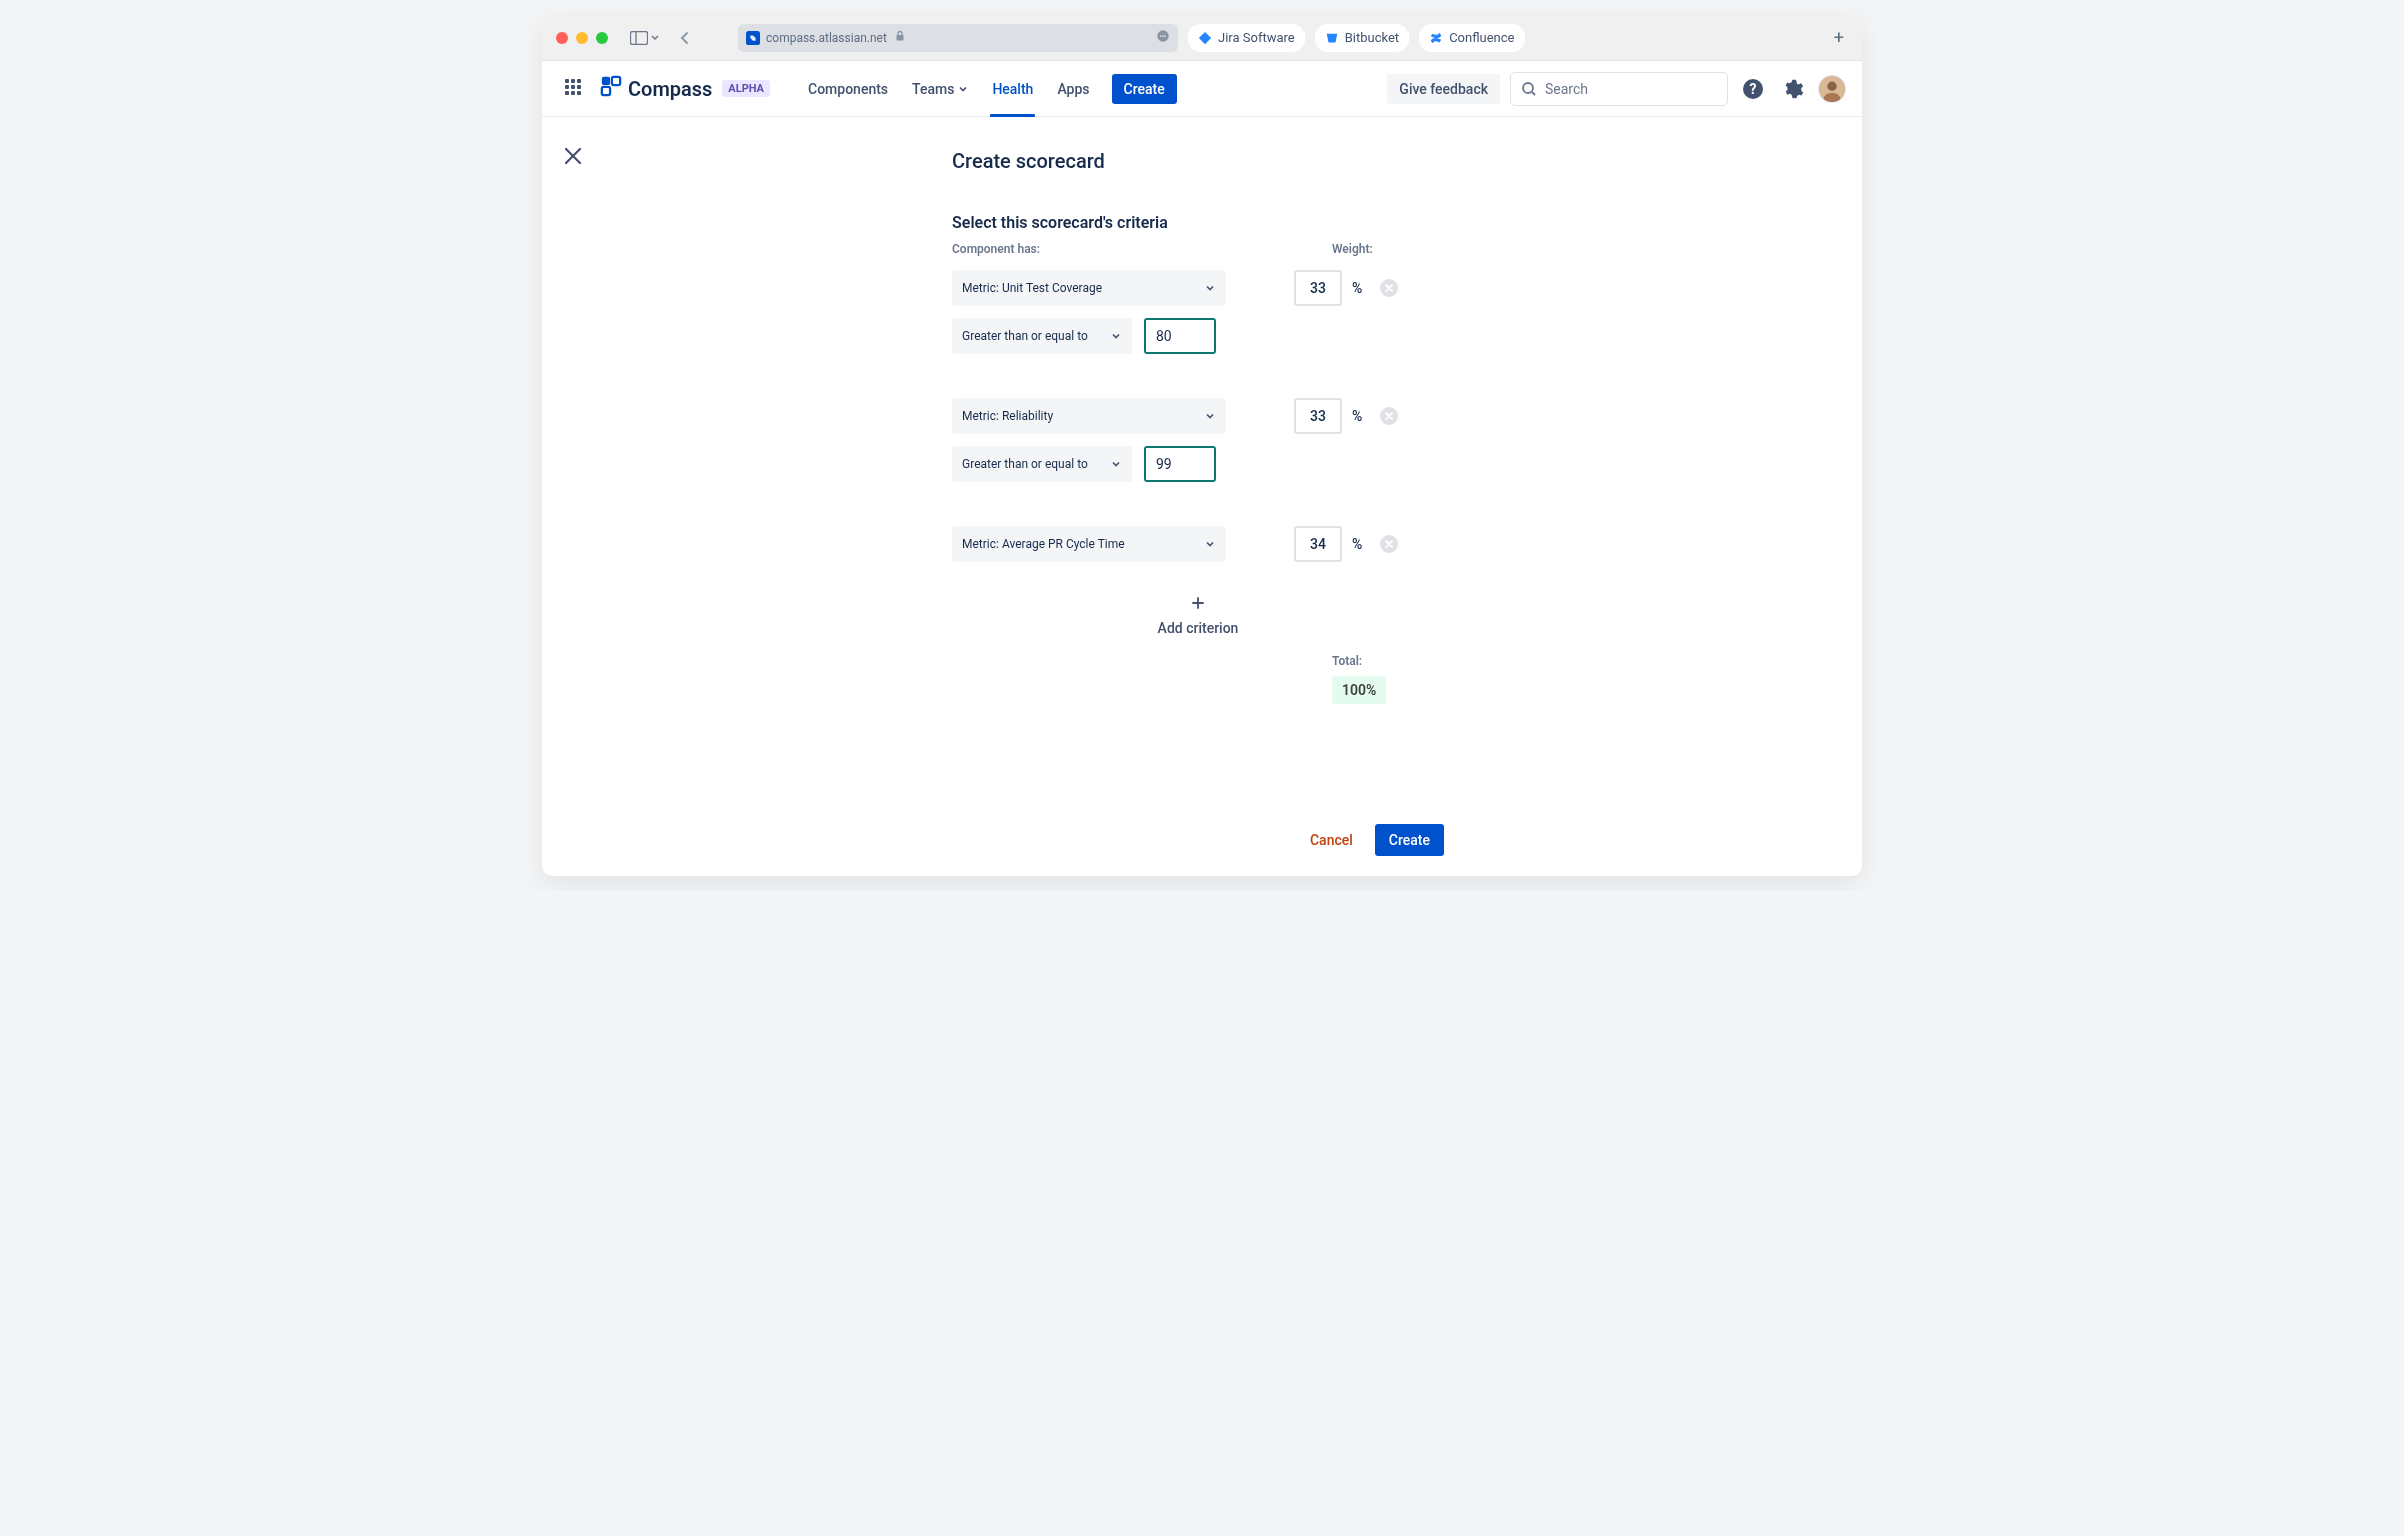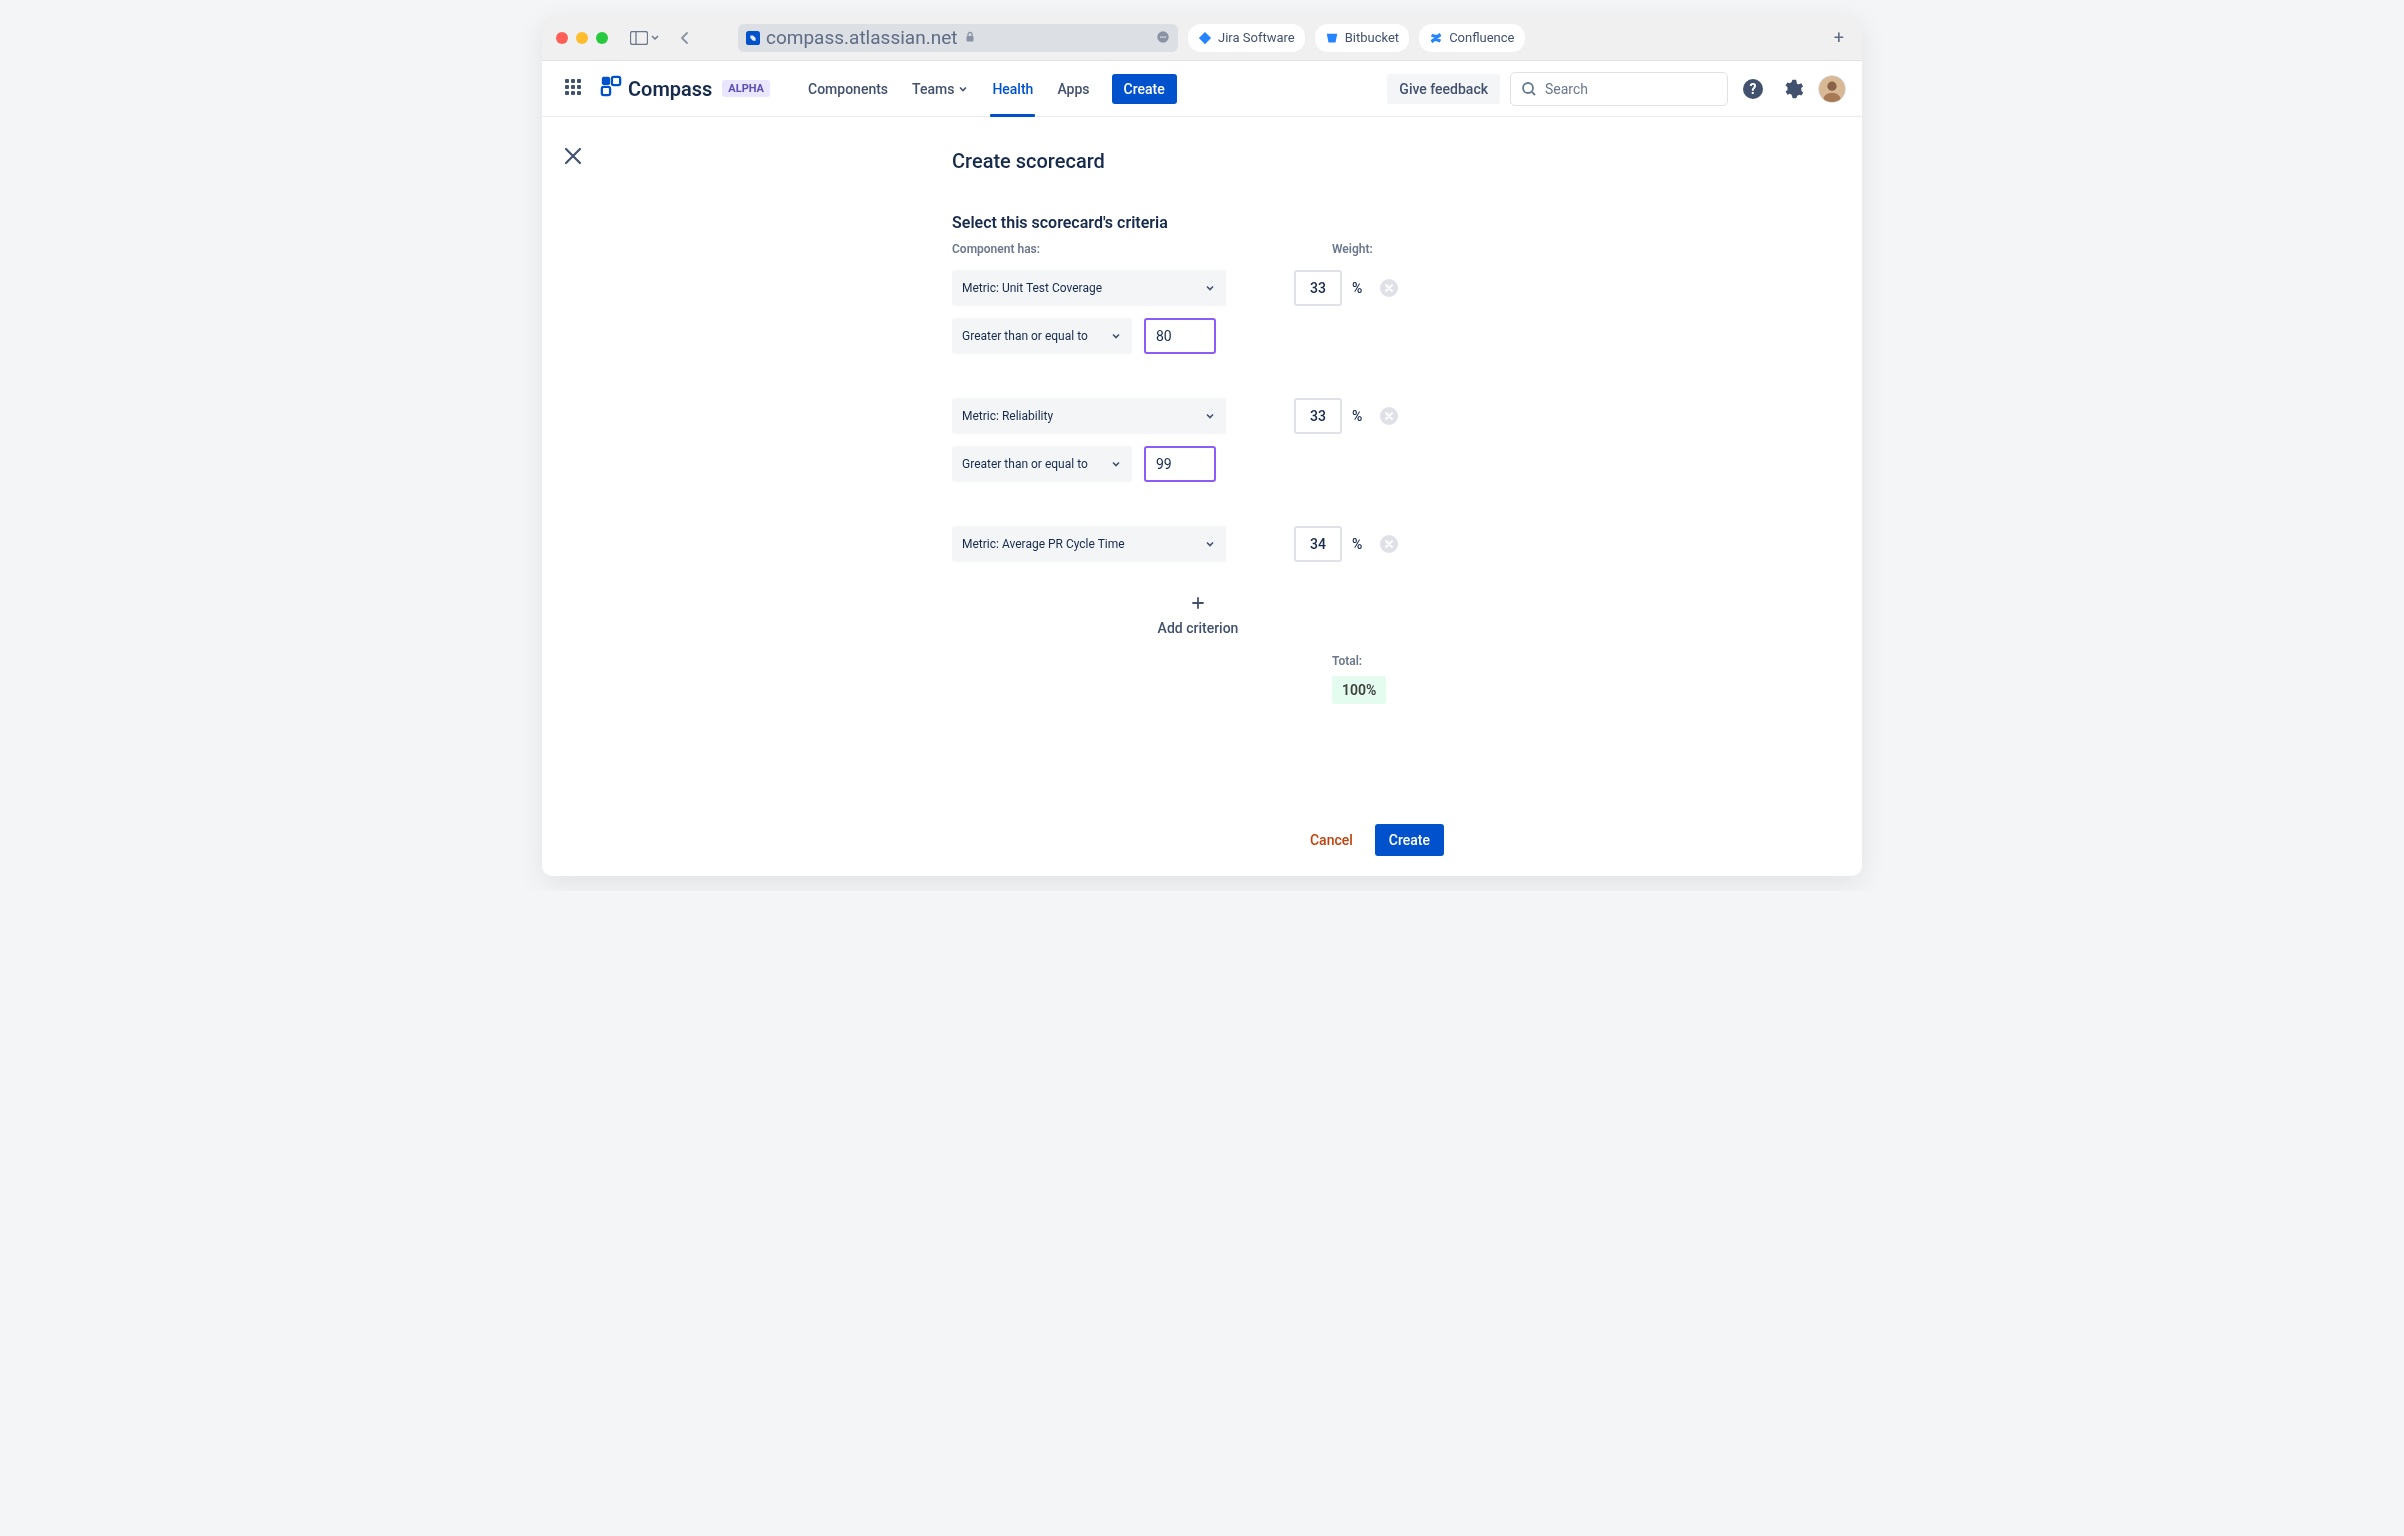--- a/index.html
+++ b/index.html
@@ -42,21 +42,21 @@
   .url-bar {
     background: #dcdfe4;
     border-radius: 6px;
     height: 28px;
     display: flex;
     align-items: center;
     padding: 0 8px;
     flex: 0 0 440px;
     justify-content: space-between;
     color: #5e6c84;
-    font-size: 19px;
+    font-size: 12px;
     gap: 6px;
   }
   .url-left { display:flex; align-items:center; gap:6px; overflow:hidden;}
   .fav-pill {
     background: #fff;
     border-radius: 13px;
     height: 28px;
     display: flex;
     align-items: center;
     padding: 0 10px;
@@ -213,21 +213,21 @@
     justify-content:space-between;
     padding: 0 10px;
     color:#172b4d;
     font-size:12px;
   }
   .metric-select { width: 274px;}
   .operator-row { display:flex; gap:12px; margin-top:12px; align-items:center;}
   .operator-select { width: 180px; }
   .value-input {
     width: 72px; height:36px;
-    border: 2px solid #8b5cf6;
+    border: 2px solid #0f766e;
     border-radius:3px;
     display:flex; align-items:center;
     padding: 0 10px;
     color:#172b4d;
     font-size:14px;
     background:#fff;
   }
   .weight-group {
     margin-left: auto;
     display:flex; align-items:center; gap:10px;

